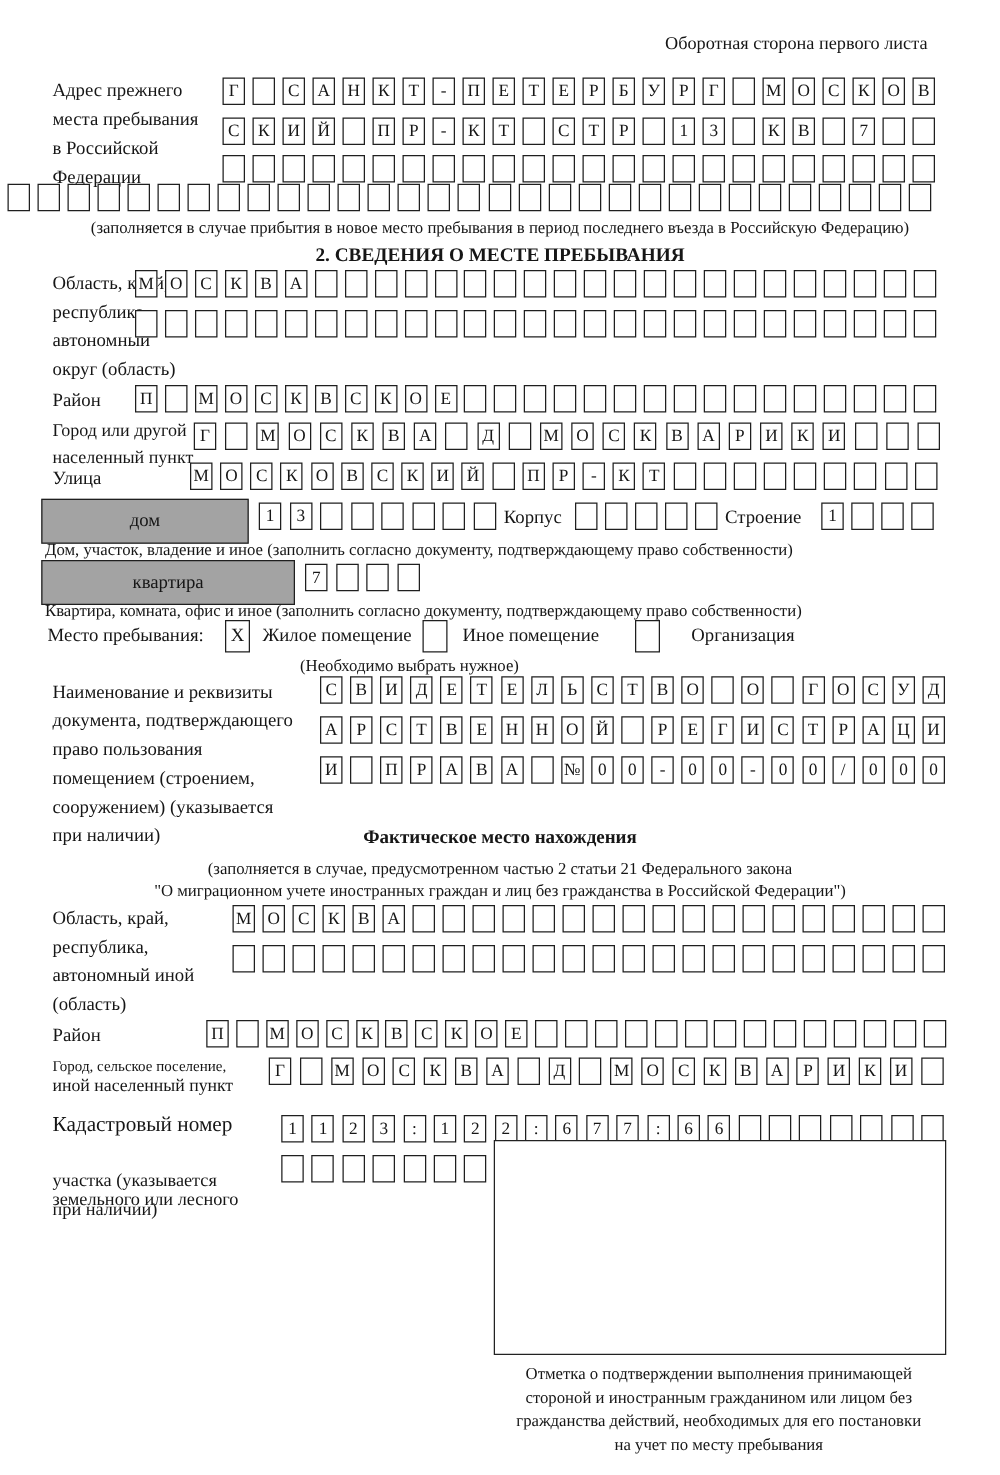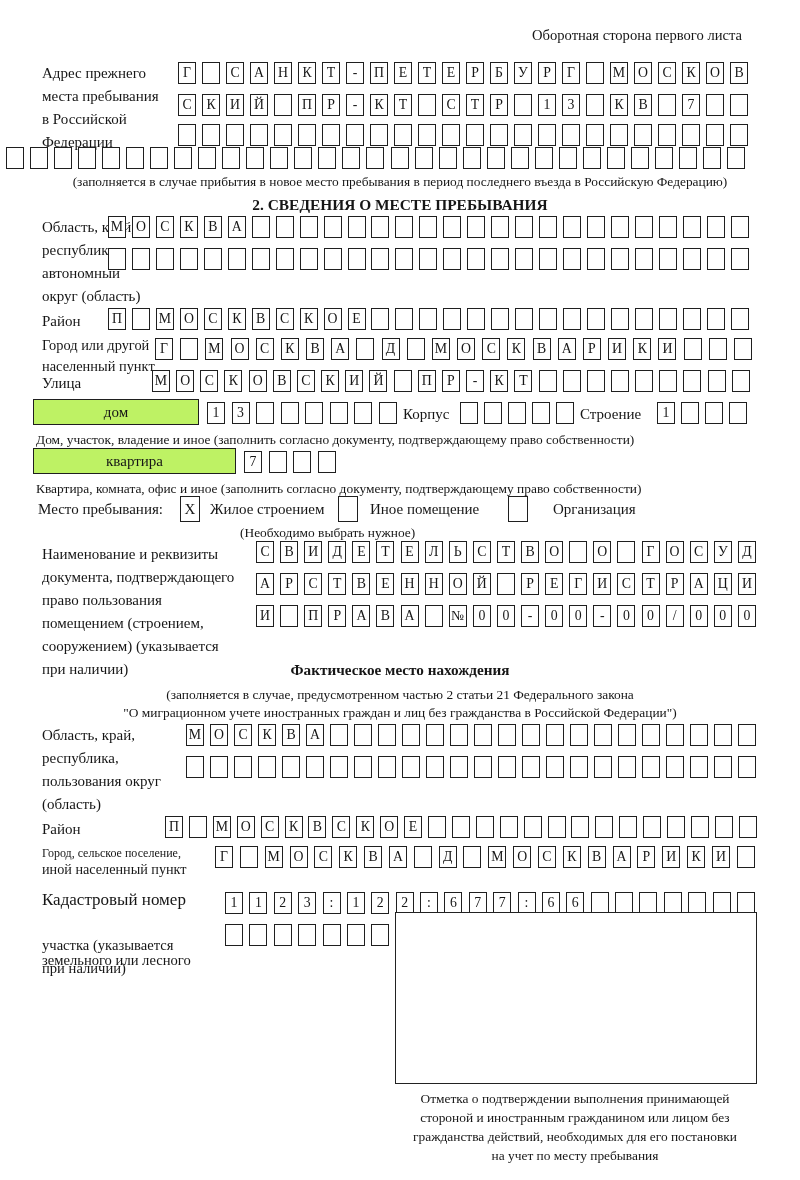--- a/index.html
+++ b/index.html
@@ -12,22 +12,22 @@
   .cap{position:absolute;font-size:13.4px;line-height:18px;white-space:nowrap;}
   .center{left:0;width:800px;text-align:center;white-space:normal;}
   .bold{font-weight:bold;}
   .cellrow{position:absolute;display:flex;justify-content:space-between;height:22px;}
   .cell{
     box-sizing:border-box;flex:0 0 18px;width:18px;height:22px;
     border:1.6px solid #1f1f1f;display:inline-flex;align-items:center;justify-content:center;
     font-size:13.8px;line-height:1;background:#fff;
   }
   .namebox{
-    position:absolute;box-sizing:border-box;border:1.6px solid #1f1f1f;height:26px;
-    display:flex;align-items:center;justify-content:center;font-size:15px;background:#bef264;
+    position:absolute;box-sizing:border-box;border:1.6px solid #1f1f1f;height:36px;
+    display:flex;align-items:center;justify-content:center;font-size:15px;background:#a3a3a3;
   }
   .chk{
     position:absolute;box-sizing:border-box;width:20px;height:26px;border:1.7px solid #1f1f1f;
     display:flex;align-items:center;justify-content:center;font-size:15px;background:#fff;
   }
   .stampbox{position:absolute;border:1.8px solid #222;background:#fff;}
 </style>
 </head>
 <body>
 
@@ -346,21 +346,21 @@
     <span class="cell">7</span>
     <span class="cell"></span>
     <span class="cell"></span>
     <span class="cell"></span>
   </div>
 
 <div class="cap" style="top:480px;left:36px;">Квартира, комната, офис и иное (заполнить согласно документу, подтверждающему право собственности)</div>
 
 <div class="lbl" style="top:498px;left:38px;">Место пребывания:</div>
 <div class="chk" style="top:496px;left:180px;">X</div>
-<div class="lbl" style="top:498px;left:210px;">Жилое строением</div>
+<div class="lbl" style="top:498px;left:210px;">Жилое помещение</div>
 <div class="chk" style="top:496px;left:338px;"></div>
 <div class="lbl" style="top:498px;left:370px;">Иное помещение</div>
 <div class="chk" style="top:496px;left:508px;"></div>
 <div class="lbl" style="top:498px;left:553px;">Организация</div>
 <div class="cap" style="top:524px;left:240px;">(Необходимо выбрать нужное)</div>
 
 <div>
   <div class="lbl" style="top:543px;left:42px;">Наименование и реквизиты</div>
   <div class="lbl" style="top:566px;left:42px;">документа, подтверждающего</div>
   <div class="lbl" style="top:589px;left:42px;">право пользования</div>
@@ -438,21 +438,21 @@
     <span class="cell">0</span>
   </div>
 
 <div class="lbl bold center" style="top:658px;font-size:15.2px;">Фактическое место нахождения</div>
 <div class="cap center" style="top:686px;">(заполняется в случае, предусмотренном частью 2 статьи 21 Федерального закона</div>
 <div class="cap center" style="top:704px;">"О миграционном учете иностранных граждан и лиц без гражданства в Российской Федерации")</div>
 
 <div>
   <div class="lbl" style="top:724px;left:42px;">Область, край,</div>
   <div class="lbl" style="top:747px;left:42px;">республика,</div>
-  <div class="lbl" style="top:770px;left:42px;">пользования округ</div>
+  <div class="lbl" style="top:770px;left:42px;">автономный иной</div>
   <div class="lbl" style="top:793px;left:42px;">(область)</div>
 </div>
 <div class="cellrow" style="top:724px;left:186px;width:570px;">
     <span class="cell">М</span>
     <span class="cell">О</span>
     <span class="cell">С</span>
     <span class="cell">К</span>
     <span class="cell">В</span>
     <span class="cell">А</span>
     <span class="cell"></span>

